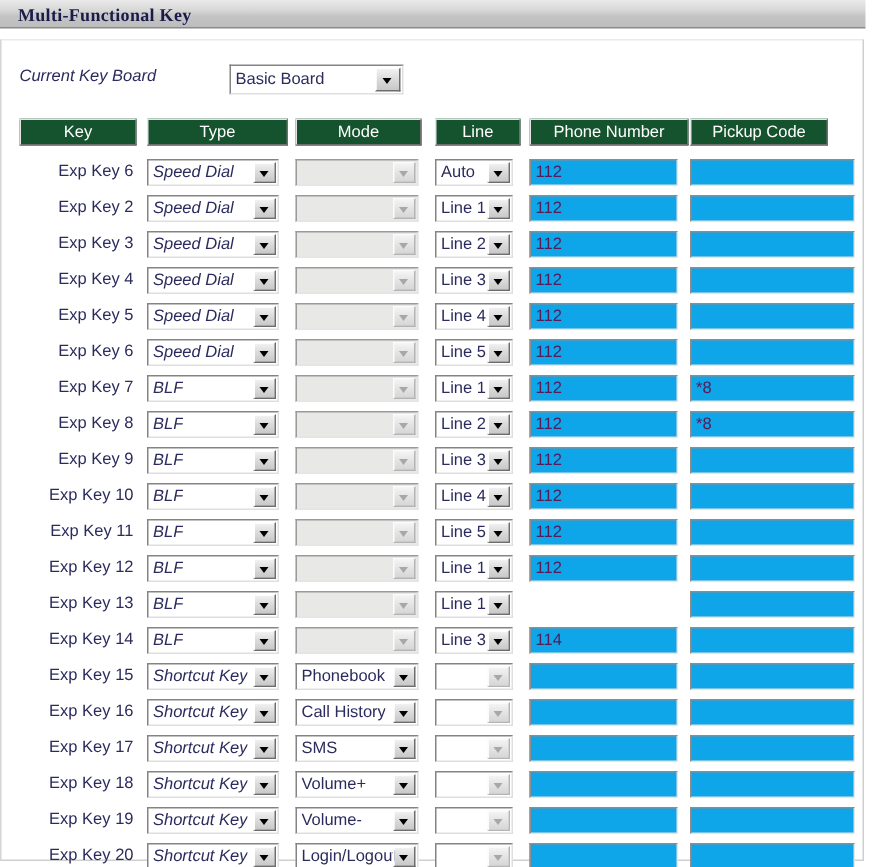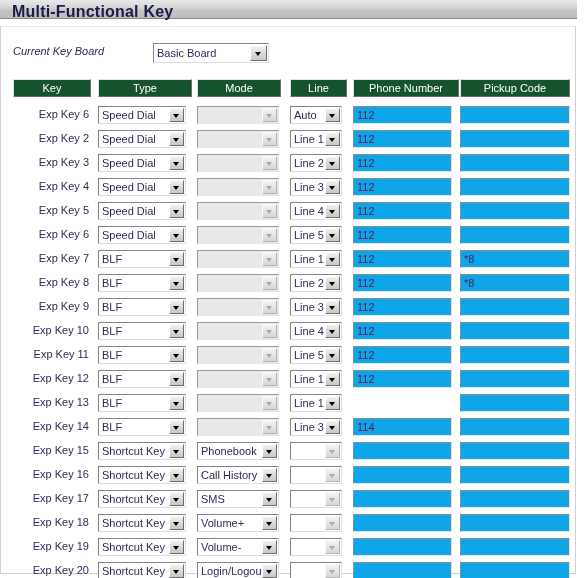--- a/index.html
+++ b/index.html
@@ -23,25 +23,26 @@
     left: 0; top: 0;
     width: 577px;
     height: 19px;
     background: linear-gradient(to bottom, #e9e9e9 0%, #d7d7d7 38%, #c4c4c4 60%, #bdbdbd 100%);
     border-bottom: 1px solid #8a8a8a;
     box-sizing: border-box;
   }
   #titlebar-text {
     position: absolute;
     left: 12px; top: 3px;
-    font-size: 16px;
+    font-size: 12px;
     font-weight: bold;
     color: #1b1b4b;
     letter-spacing: 0.2px;
     white-space: nowrap;
+    font-family: Liberation Serif, serif;
   }
 
   
   #panel {
     position: absolute;
     left: 0;
     top: 26px;
     width: 576px;
     height: 548px;
     background: #ffffff;
@@ -170,21 +171,21 @@
   .cell-key {
     position: absolute;
     left: 0;
     top: 5px;
     width: 88px;
     text-align: right;
     font-size: 11px;
     color: #2b2b5e;
     white-space: nowrap;
   }
-  .cell-type   { left: 97px;  width: 88px; top: 3px; }
+  .cell-type   { left: 97px;  width: 88px; top: 3px; font-style: italic; }
   .cell-mode   { left: 196px; width: 82px; top: 3px; text-align: center; }
   .cell-line   { left: 289px; width: 52px; top: 3px; }
 
   .txtinput {
     position: absolute;
     box-sizing: border-box;
     height: 18px;
     background: #0ea5e9;
     border: 1px solid;
     border-color: #8d8d8d #e6e6e6 #e6e6e6 #8d8d8d;
@@ -218,21 +219,21 @@
       <span class="arrowbtn"></span>
     </div>
   </div>
 
   <div id="headers">
       <div class="colhdr" style="left: 12px; width: 78px;">Key</div>
       <div class="colhdr" style="left: 97px; width: 94px;">Type</div>
       <div class="colhdr" style="left: 196px; width: 84px;">Mode</div>
       <div class="colhdr" style="left: 289px; width: 57px;">Line</div>
       <div class="colhdr" style="left: 352px; width: 106px;">Phone Number</div>
-      <div class="colhdr" style="left: 459px; width: 110px;">Pickup Code</div>
+      <div class="colhdr" style="left: 459px; width: 92px;">Pickup Code</div>
     </div>
 
   <div id="rows">
       <div class="row">
         <div class="cell-key">Exp Key 6</div>
         <div class="sel cell-type">
           <span class="txt">Speed Dial</span>
           <span class="arrowbtn"></span>
         </div>
         <div class="sel cell-mode disabled-gray">

